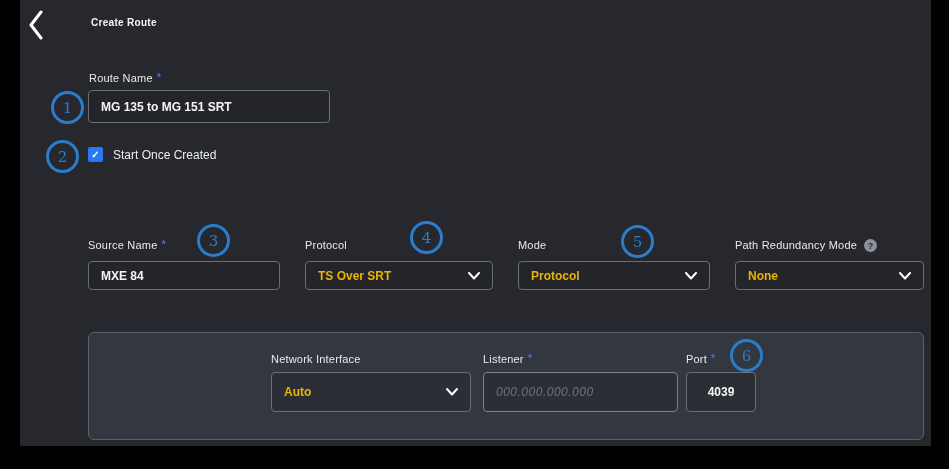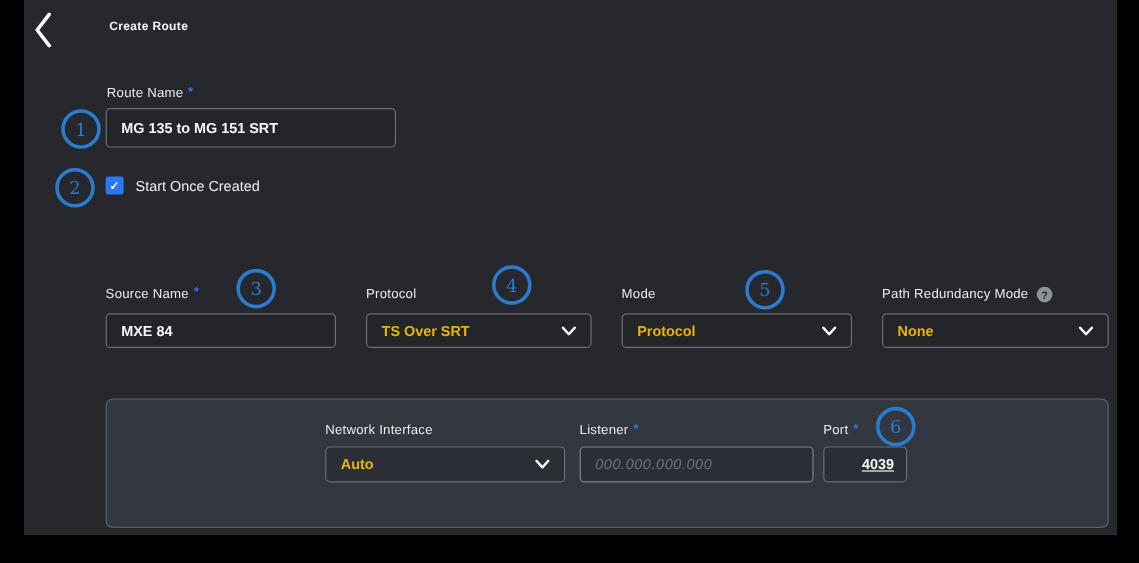--- a/index.html
+++ b/index.html
@@ -59,29 +59,29 @@
   .src-col .ctrl { left: 0; width: 100%; }
 
   .help-icon { display: inline-flex; width: 13px; height: 13px; border-radius: 50%;
     background: #8d929a; color: #26282d; font-size: 9px; font-weight: 700;
     align-items: center; justify-content: center; margin-left: 3px; cursor: pointer; }
 
   
   .net-panel { position: absolute; left: 68px; top: 332px; width: 836px; height: 108px;
     background: #33373f; border: 1px solid #5b616b; border-radius: 6px; padding-left: 23px; }
   .np-field { position: absolute; top: 20px; }
-  .np-field .ctrl { position: absolute; top: 19px; left: 0; height: 30px; width: 100%; }
+  .np-field .ctrl { position: absolute; top: 19px; left: 0; height: 40px; width: 100%; }
   .np1 { left: 182px; width: 200px; }
   .np2 { left: 394px; width: 195px; }
   .np3 { left: 597px; width: 70px; }
   .np-input { background: #2b2e35; }
   .addr-input { border-color: #7d848f; font-weight: 400; }
   .np-input::placeholder { color: #6e737b; font-style: italic; font-weight: 400;
     letter-spacing: .5px; }
-  .port-input { text-align: right; padding: 0 10px; text-decoration: underline; }
+  .port-input { text-align: center; padding: 0 10px; }
 
   
   .ann { position: absolute; width: 33px; height: 33px; border: 3px solid #2b7ccc;
     border-radius: 50%; display: flex; align-items: center; justify-content: center;
     font-family: "DejaVu Serif", serif; font-size: 15px; color: #2b7ccc;
     background: transparent; z-index: 10; pointer-events: none; }
 </style>
 </head>
 <body>
 

